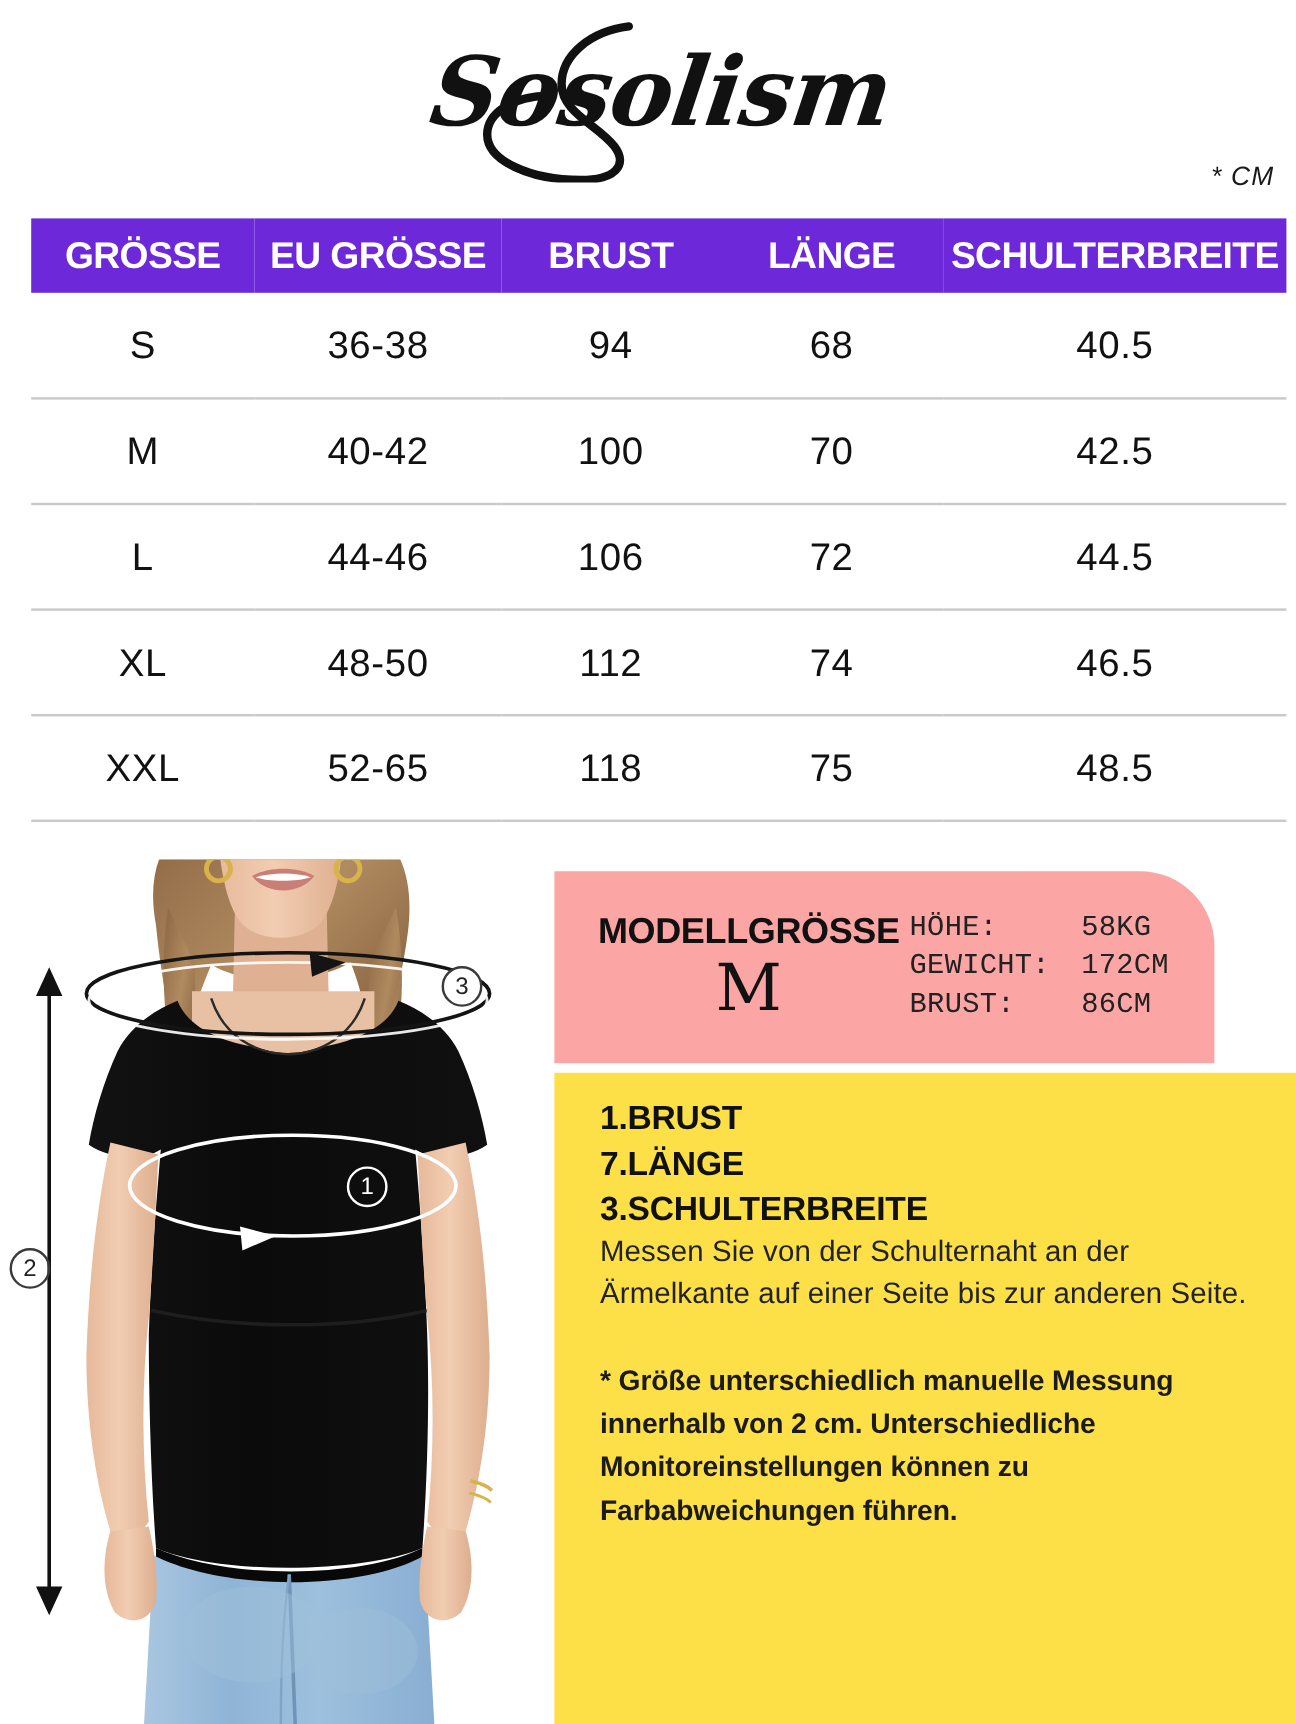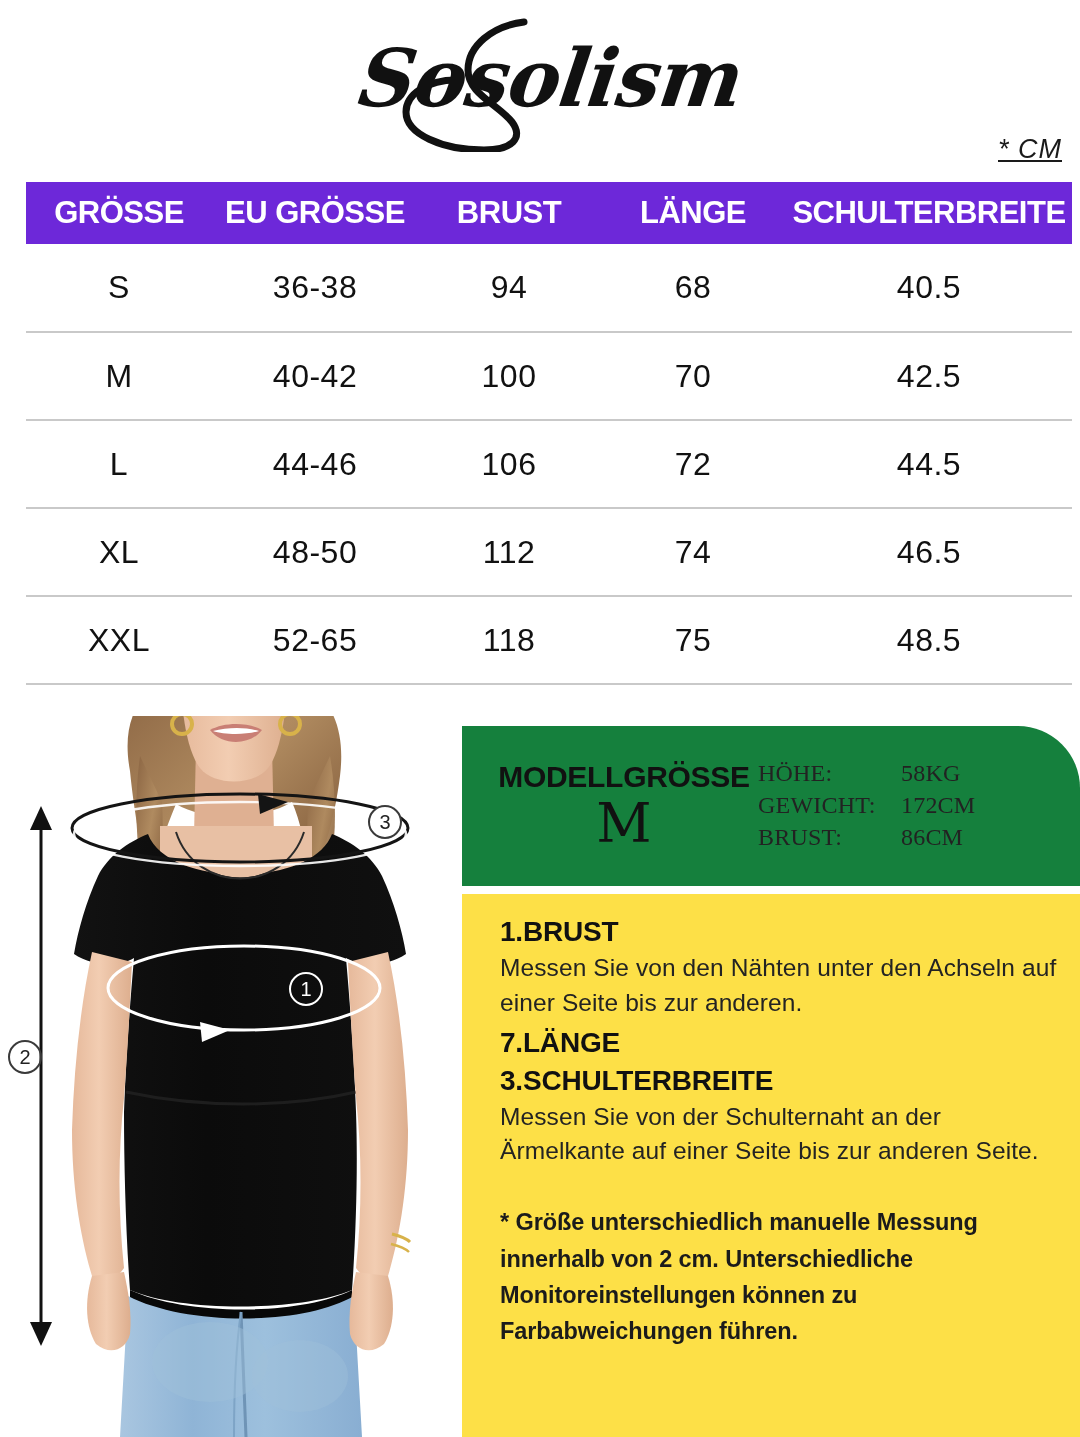--- a/index.html
+++ b/index.html
@@ -52,24 +52,23 @@
     pointer-events: none;
   }
 
   
   .cm-note {
     position: absolute;
     top: 134px;
     right: 18px;
     font-family: "Liberation Sans", sans-serif;
     font-style: italic;
-    font-size: 27px;
+    font-size: 22px;
     color: #1a1a1a;
     letter-spacing: 1px;
-    text-decoration: underline;
   }
 
   
   .size-table {
     position: absolute;
     top: 182px;
     left: 26px;
     width: 1046px;
     border-collapse: collapse;
     table-layout: fixed;
@@ -147,22 +146,22 @@
     position: absolute;
     left: 462px;
     top: 0;
     width: 618px;
     height: 721px;
   }
 
   .panel-head {
     position: absolute;
     left: 0; top: 10px;
-    width: 618px; height: 160px;
-    background: #15803d;
+    width: 550px; height: 160px;
+    background: #fca5a5;
     border-top-right-radius: 62px;
     display: flex;
     align-items: center;
   }
   .panel-head-left {
     width: 290px;
     padding-left: 34px;
     text-align: center;
   }
   .modell-label {
@@ -180,21 +179,21 @@
     color: #111111;
     line-height: 1.05;
     margin-top: 2px;
   }
   .panel-head-right {
     flex: 1;
     padding-left: 6px;
   }
   .spec-row {
     display: flex;
-    font-family: Liberation Serif, serif;
+    font-family: Liberation Mono, monospace;
     font-size: 24px;
     color: #222222;
     line-height: 1.32;
     letter-spacing: 0.2px;
   }
   .spec-key { width: 143px; }
   .spec-val { }
 
   .panel-body {
     position: absolute;
@@ -431,21 +430,20 @@
           </div>
           <div class="spec-row">
             <span class="spec-key">BRUST:</span>
             <span class="spec-val">86CM</span>
           </div>
         </div>
       </div>
 
       <div class="panel-body">
         <div class="instr-title">1.BRUST</div>
-        <div class="instr-text">Messen Sie von den Nähten unter den Achseln auf einer Seite bis zur anderen.</div>
 
         <div class="instr-title">7.LÄNGE</div>
 
         <div class="instr-title">3.SCHULTERBREITE</div>
         <div class="instr-text">Messen Sie von der Schulternaht an der Ärmelkante auf einer Seite bis zur anderen Seite.</div>
 
         <div class="disclaimer">* Größe unterschiedlich manuelle Messung innerhalb von 2 cm. Unterschiedliche Monitoreinstellungen können zu Farbabweichungen führen.</div>
       </div>
 
     </div>

